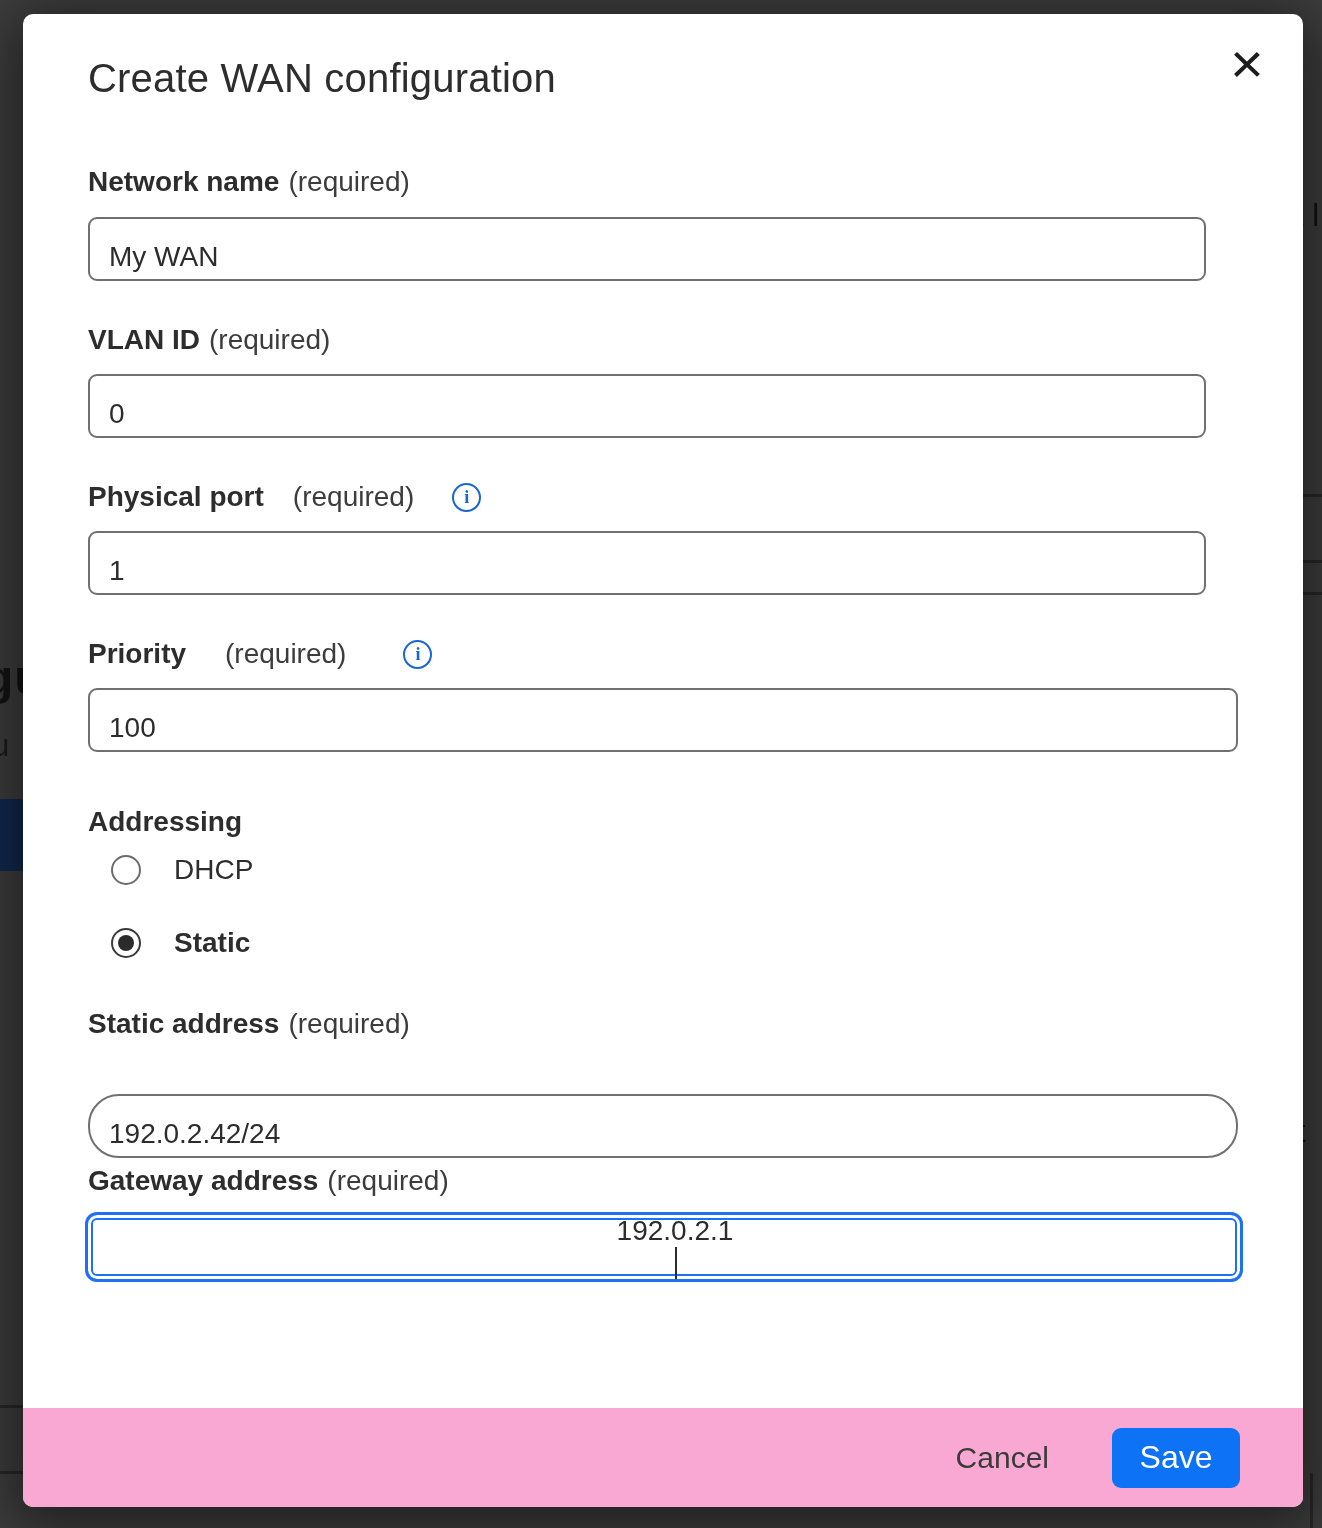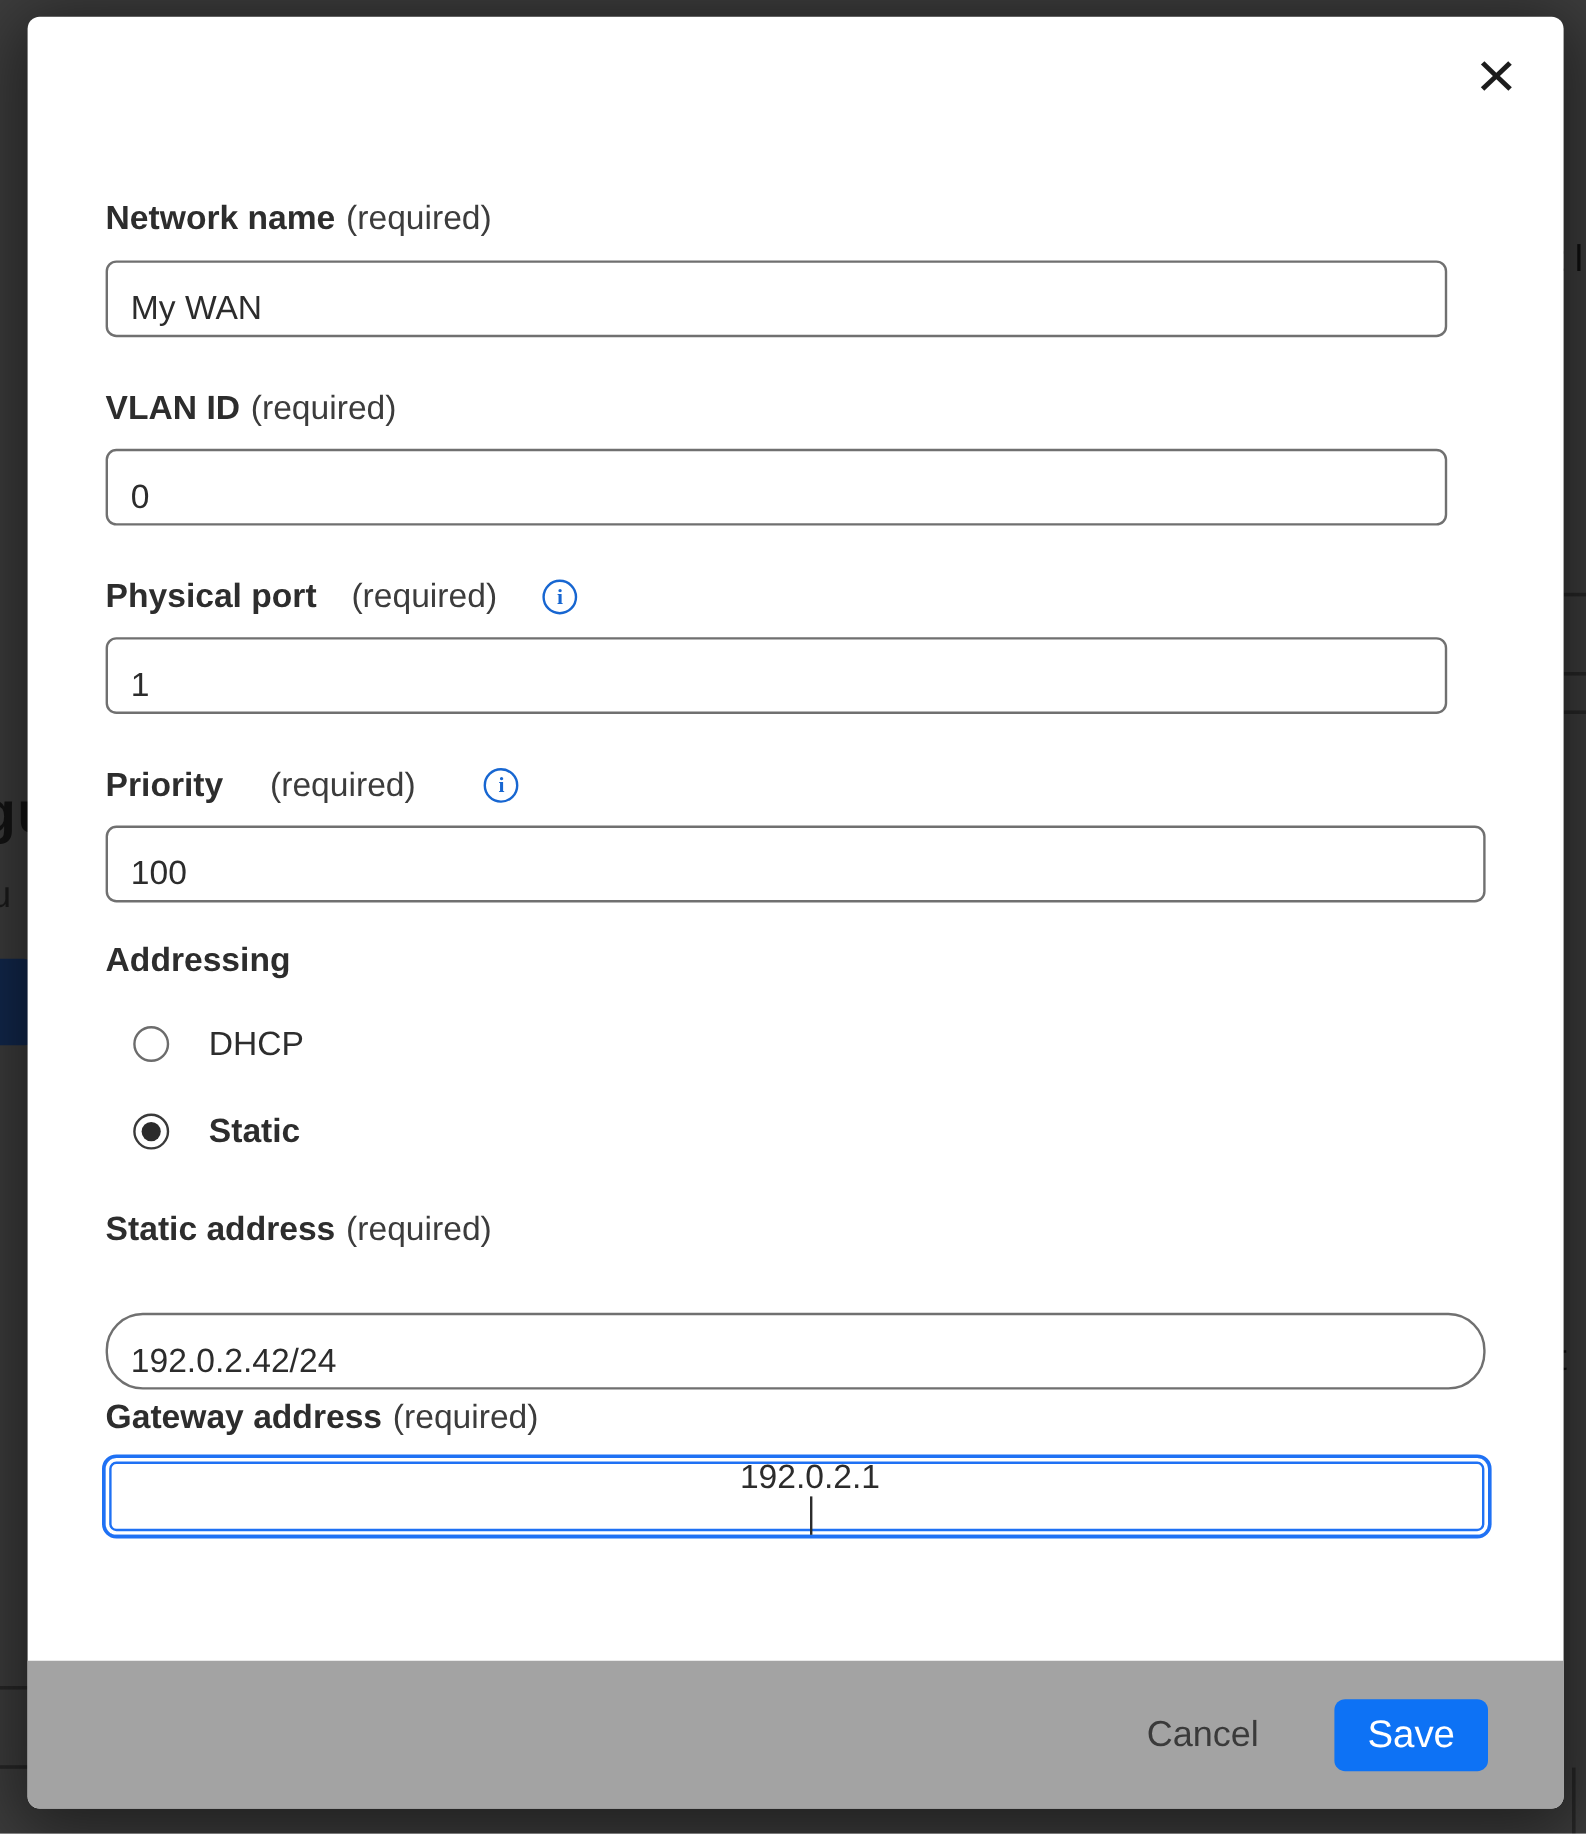--- a/index.html
+++ b/index.html
@@ -80,22 +80,22 @@
     display:flex;align-items:center;justify-content:center;
   }
   .radio-row.selected .radio-circle{border-color:#3a3a3a;}
   .radio-dot{width:16px;height:16px;border-radius:50%;background:#2b2b2b;display:none;}
   .radio-row.selected .radio-dot{display:block;}
   .radio-label{margin-left:33px;font-size:28px;color:#2d2d2d;}
   .radio-row.selected .radio-label{font-weight:700;}
 
   
   .modal-footer{
-    position:absolute;left:0;bottom:0;width:100%;height:123px;box-sizing:border-box;
-    background:#a3a3a3;border-radius:0 0 10px 10px;
+    position:absolute;left:0;bottom:0;width:100%;height:99px;box-sizing:border-box;
+    background:#f9a8d4;border-radius:0 0 10px 10px;
     display:flex;align-items:center;justify-content:flex-end;padding-right:63px;
   }
   .cancel-btn{
     background:none;border:none;font-family:"Liberation Sans",sans-serif;
     font-size:30px;color:#3a3a3a;margin-right:49px;cursor:pointer;padding:10px 14px;
   }
   .save-btn{
     width:128px;height:60px;border:none;border-radius:9px;background:#0d72f5;
     color:#ffffff;font-family:"Liberation Sans",sans-serif;font-size:32px;cursor:pointer;
   }
@@ -110,20 +110,21 @@
 <div class="bg-frag bg-t">t</div>
 <div class="bg-line l1"></div>
 <div class="bg-line l2"></div>
 <div class="bg-line r1"></div>
 <div class="bg-line r2"></div>
 <div class="bg-line r3"></div>
 <div class="bg-vline"></div>
 
 <div class="modal">
 
+  <div class="modal-title">Create WAN configuration</div>
 
   <button class="close-btn">
     <span class="close-glyph">×</span>
   </button>
 
   <div class="field-label" style="top:152px;">
     <span class="lbl">Network name</span>
     <span class="req">(required)</span>
   </div>
   <input class="text-input w-narrow" style="top: 203px;" type="text" value="My WAN">
@@ -141,21 +142,21 @@
   </div>
   <input class="text-input w-narrow" style="top: 517px;" type="text" value="1">
 
   <div class="field-label" style="top:624px;gap:39px;">
     <span class="lbl">Priority</span>
     <span class="req nogap">(required)</span>
     <span class="info-icon">i</span>
   </div>
   <input class="text-input w-wide" style="top: 674px;" type="text" value="100">
 
-  <div class="section-heading" style="top:770px;">Addressing</div>
+  <div class="section-heading" style="top:792px;">Addressing</div>
 
   <div class="radio-row" style="top:840px;">
     <span class="radio-circle"></span>
     <span class="radio-label">DHCP</span>
   </div>
 
   <div class="radio-row selected" style="top:913px;">
     <span class="radio-circle">
         <span class="radio-dot"></span>
       </span>

